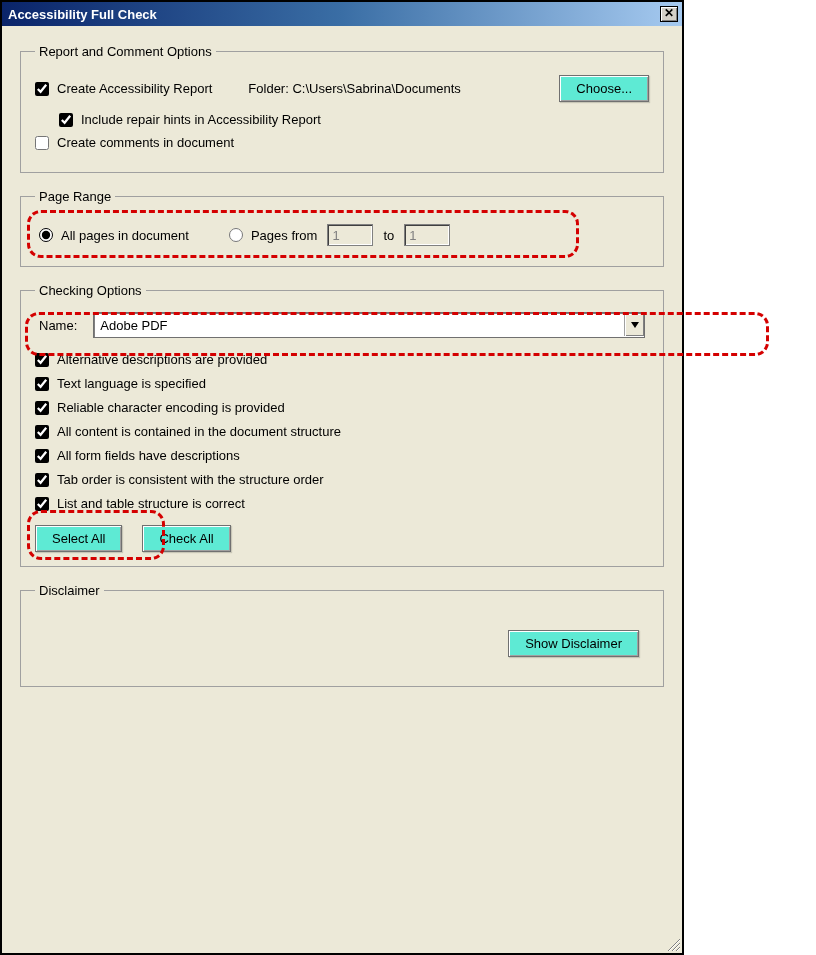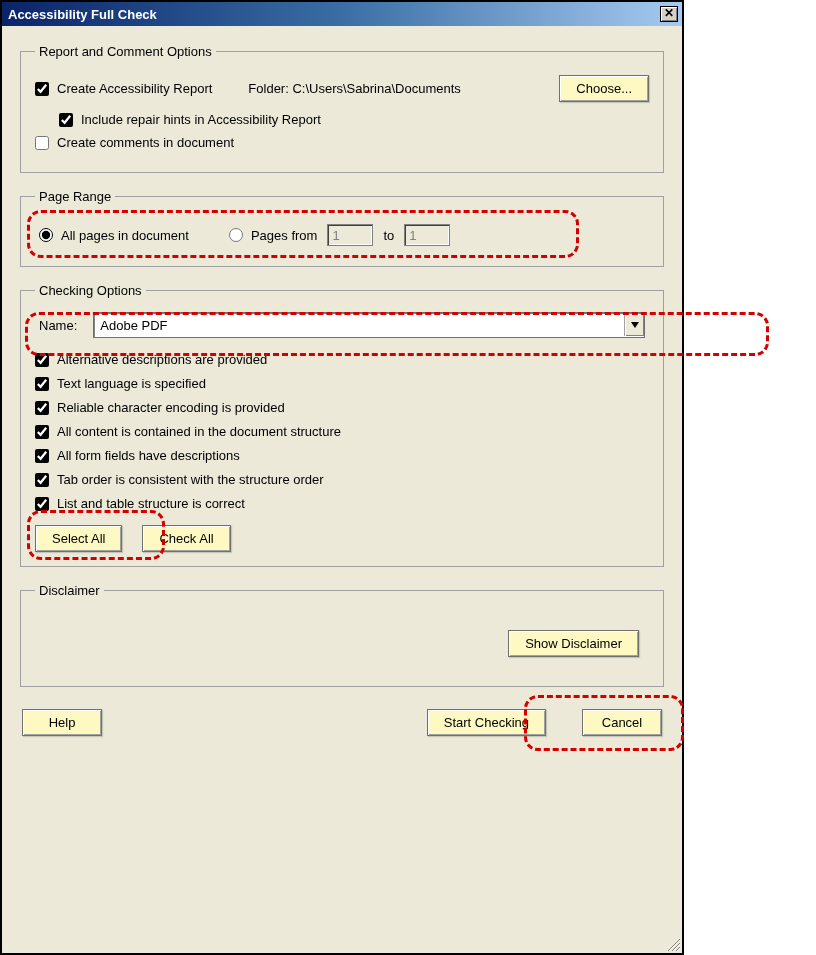--- a/index.html
+++ b/index.html
@@ -69,21 +69,21 @@
   .checkbox-row.indent {
     margin-left: 24px;
   }
   input[type="checkbox"], input[type="radio"] {
     margin: 0 8px 0 0;
     width: 14px;
     height: 14px;
     accent-color: #000;
   }
   .btn {
-    background: #fef9c3;
+    background: #5eead4;
     border: 1px solid #707070;
     box-shadow: inset 1px 1px 0 #fff, inset -1px -1px 0 #a0a0a0, 1px 1px 1px rgba(0,0,0,0.15);
     padding: 5px 16px;
     font-size: 13px;
     font-family: inherit;
     cursor: pointer;
     min-width: 80px;
     text-align: center;
   }
   .btn.wide { min-width: 110px; }
@@ -308,28 +308,20 @@
       <div class="highlight" style="left:6px; bottom:6px; width:138px; height:50px;"></div>
     </fieldset>
 
     <fieldset>
       <legend>Disclaimer</legend>
       <div class="disclaimer-box">
         <button class="btn wide">Show Disclaimer</button>
       </div>
     </fieldset>
 
-    <div class="bottom-row" style="position:relative;">
-      <button class="btn">Help</button>
-      <div class="right">
-        <button class="btn wide">Start Checking</button>
-        <button class="btn">Cancel</button>
-      </div>
-      <div class="highlight" style="left:504px; top:-14px; width:160px; height:56px;"></div>
-    </div>
 
   </div>
 
   <div class="resize-grip">
     <svg viewBox="0 0 16 16">
       <line x1="4" y1="16" x2="16" y2="4" stroke="#808080" stroke-width="1"></line>
       <line x1="8" y1="16" x2="16" y2="8" stroke="#808080" stroke-width="1"></line>
       <line x1="12" y1="16" x2="16" y2="12" stroke="#808080" stroke-width="1"></line>
       <line x1="5" y1="16" x2="16" y2="5" stroke="#fff" stroke-width="1"></line>
       <line x1="9" y1="16" x2="16" y2="9" stroke="#fff" stroke-width="1"></line>

